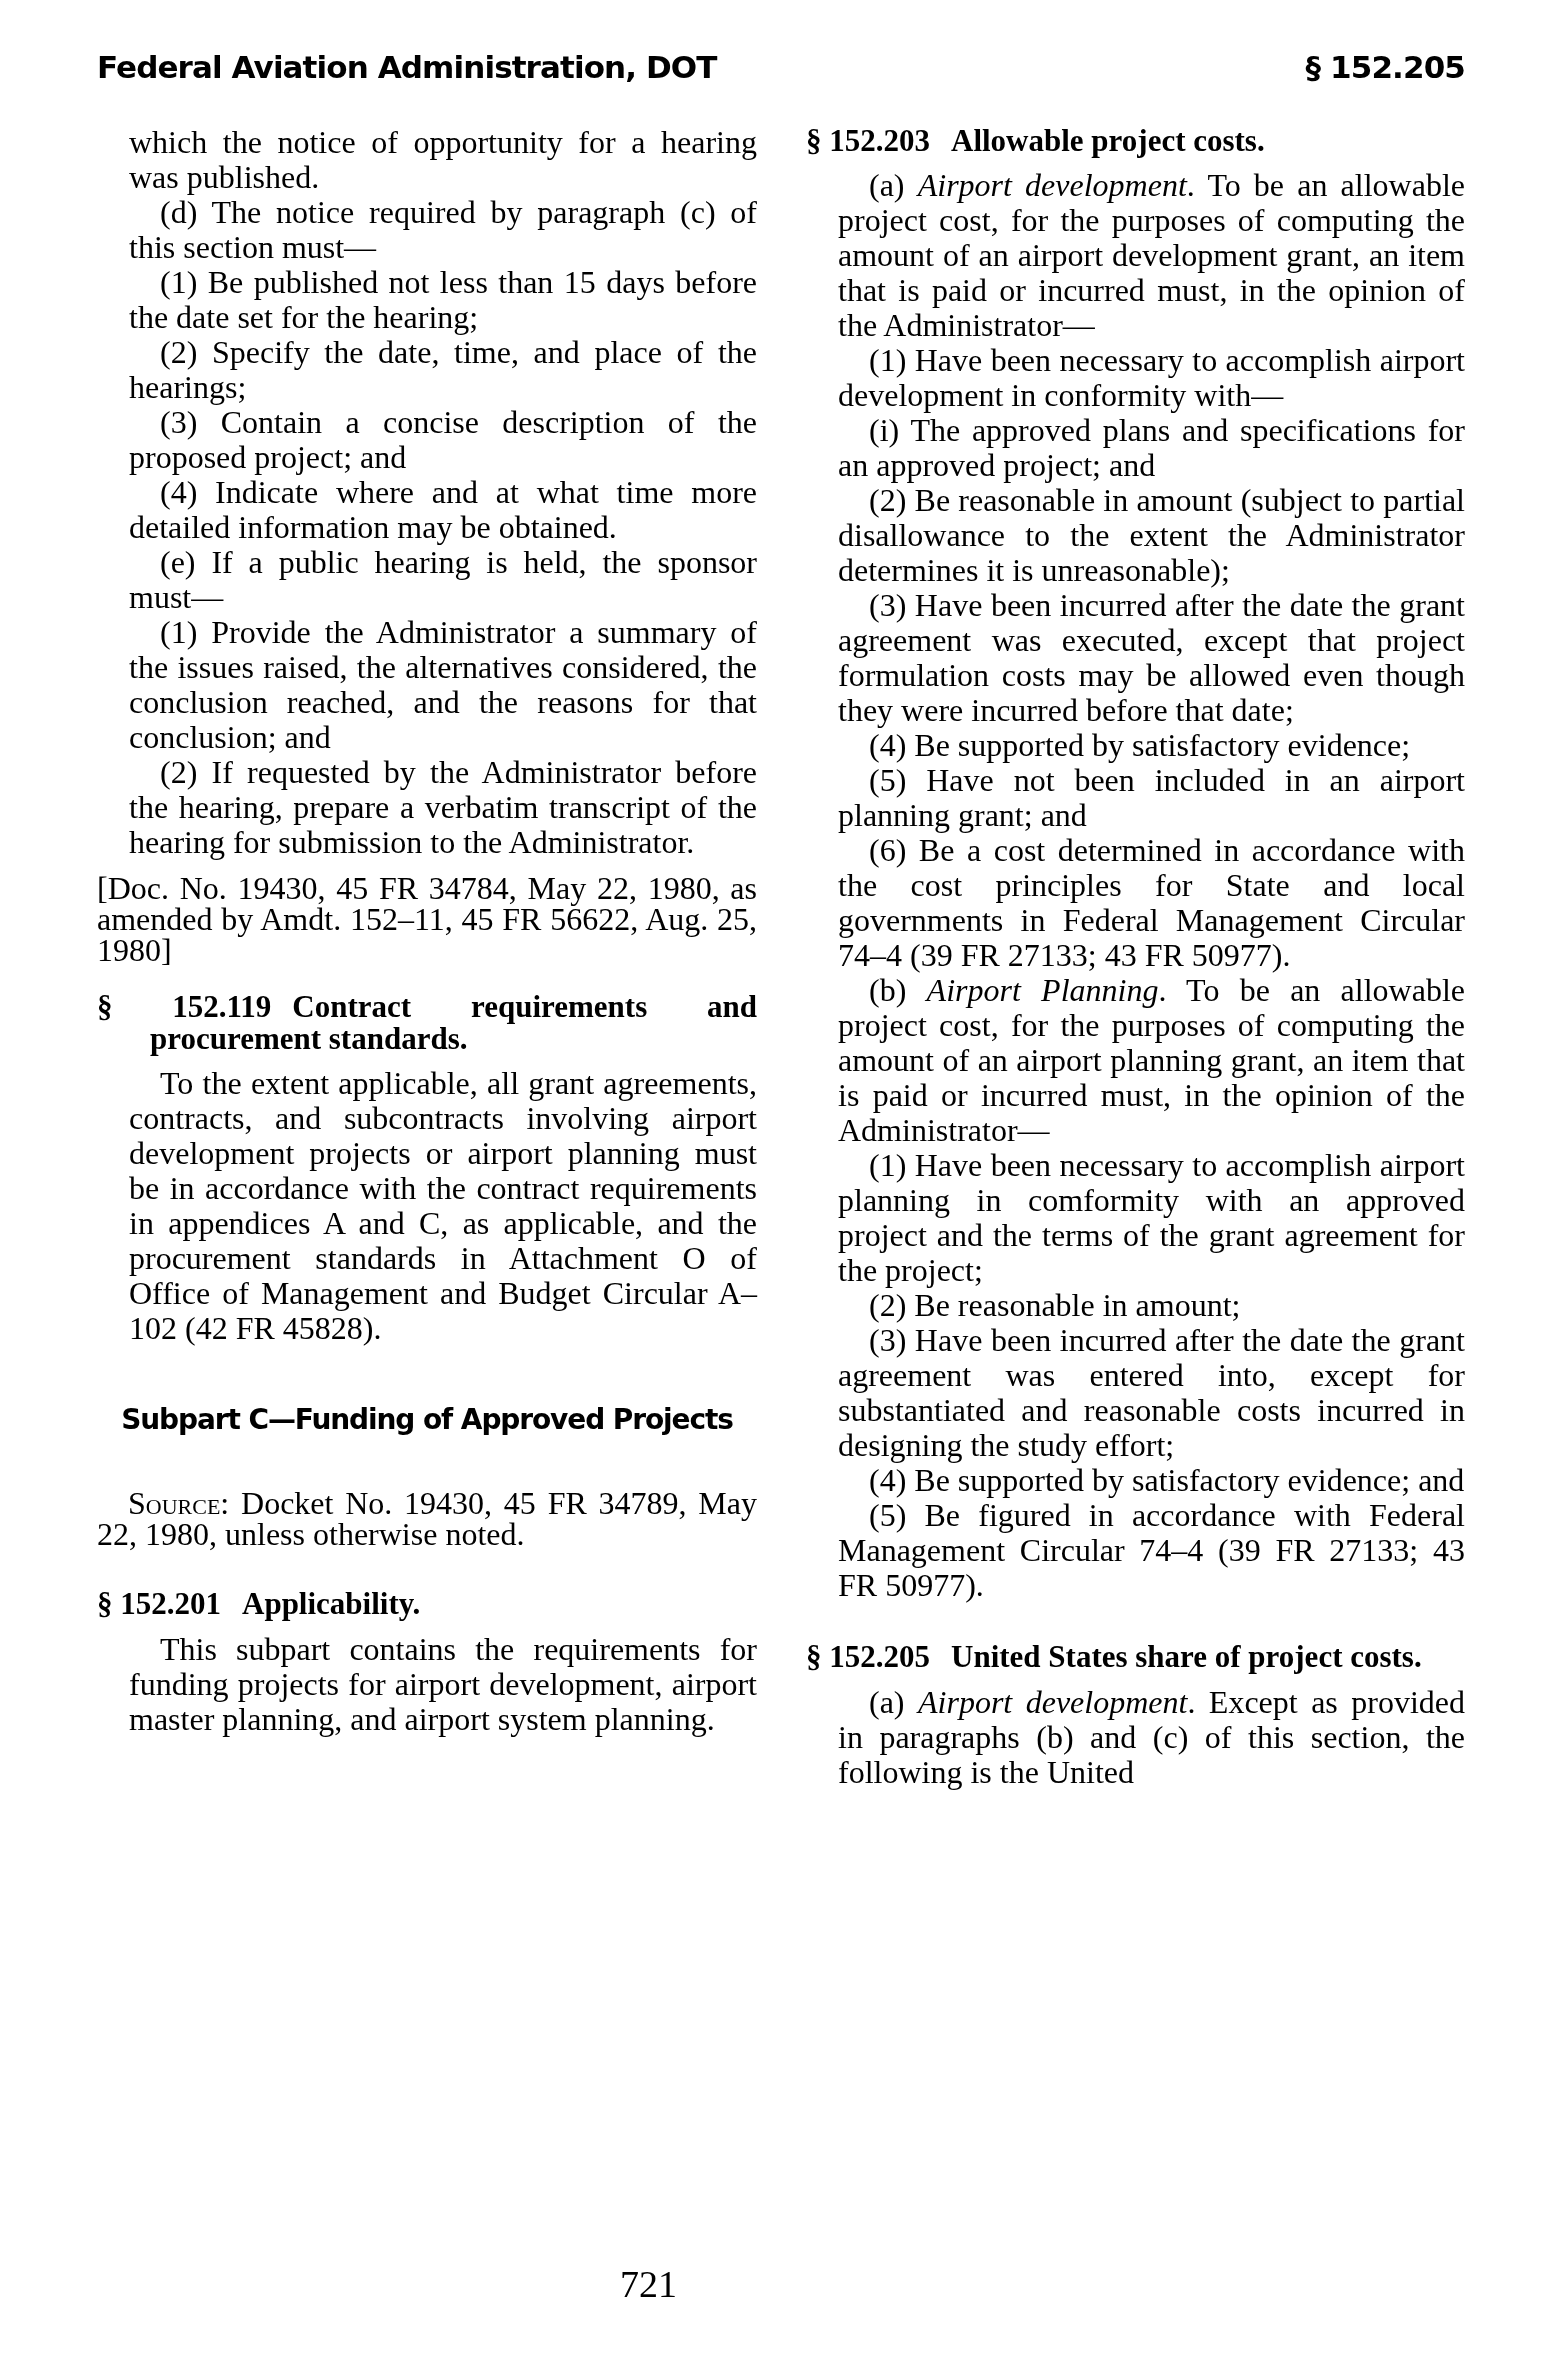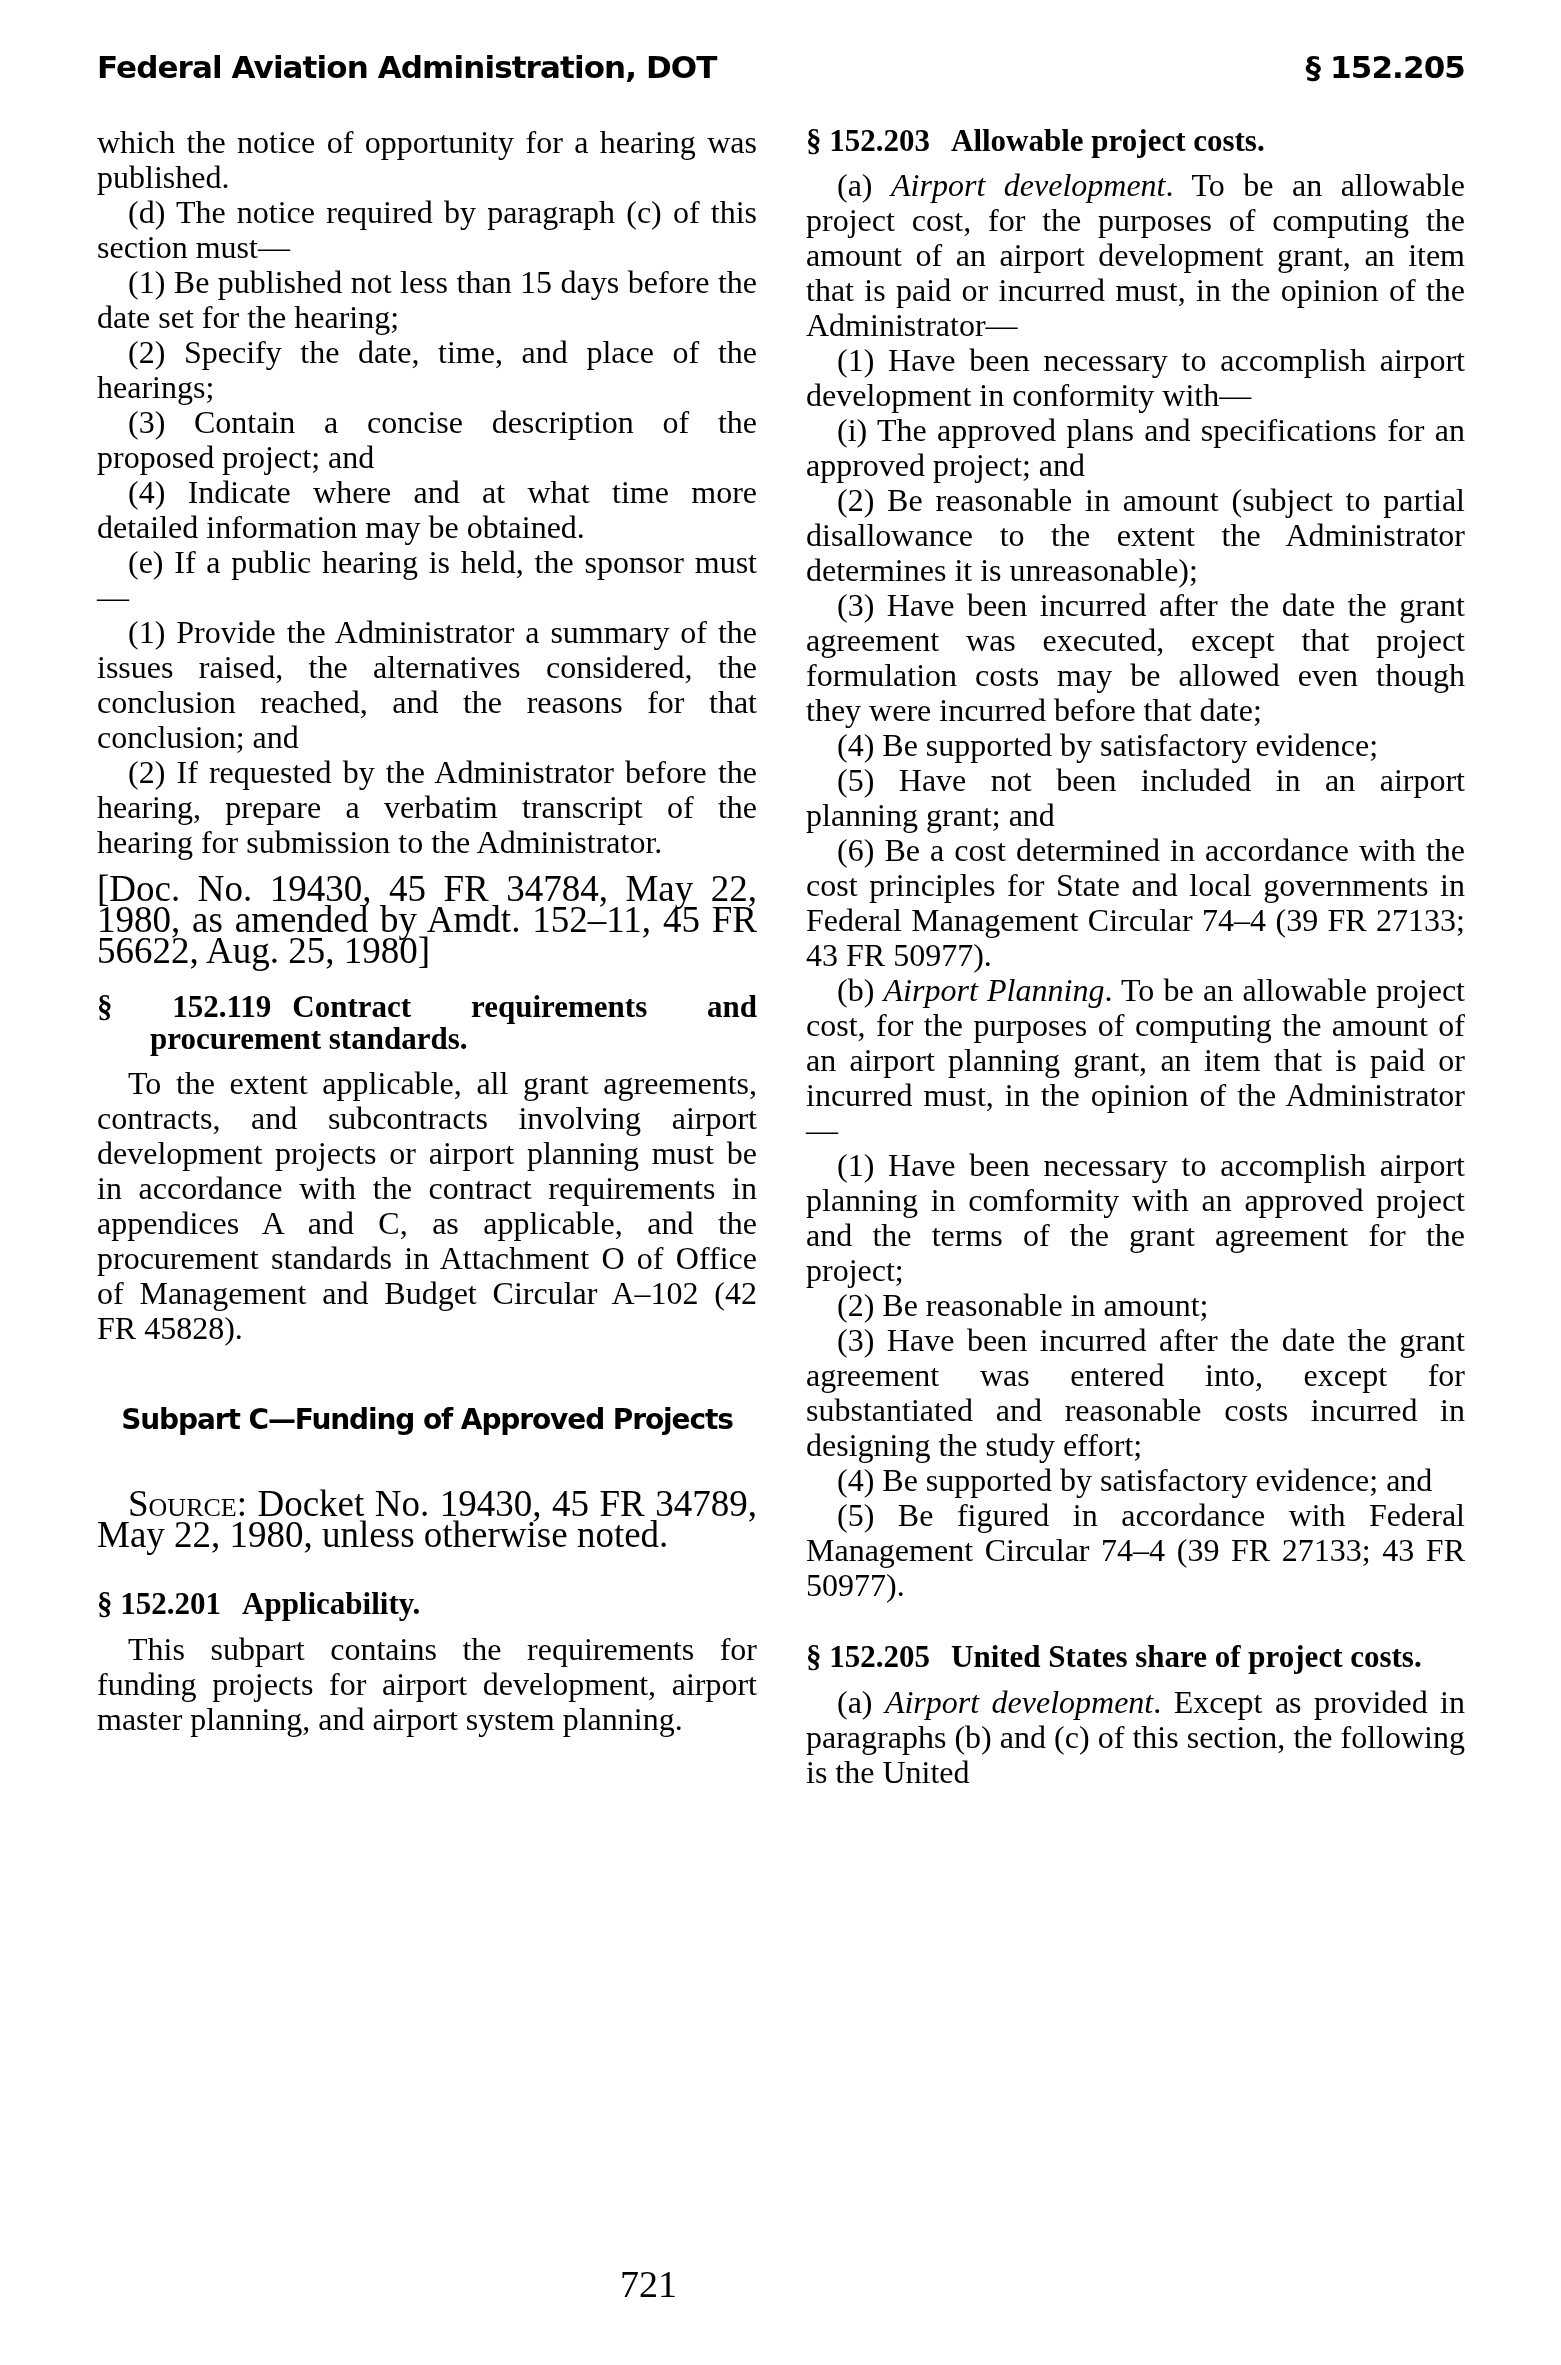--- a/index.html
+++ b/index.html
@@ -13,24 +13,24 @@
   .running-head .right { position: absolute; right: 0; top: 0; }
   .col {
     position: absolute; top: 125px;
     font-family: "Liberation Serif", "DejaVu Serif", serif;
     font-size: 32px; line-height: 35px;
     text-align: justify;
   }
   .col.left { left: 97px; width: 660px; }
   .col.right { left: 806px; width: 659px; }
   p { margin: 0; }
-  .p { text-indent: 31px; }
+  .p { text-indent: 31px; margin-left: 32px; }
   .p.noindent { text-indent: 0; }
   .note {
-    font-size: 37px; line-height: 31px; margin-top: 13.2px; text-indent: 0;
+    font-size: 32px; line-height: 31px; margin-top: 13.2px; text-indent: 0;
   }
   .note.src { text-indent: 31px; }
   .sc { font-variant: small-caps; }
   .sec-head {
     font-weight: bold; font-size: 31px; line-height: 32px;
     margin-top: 24.6px; margin-bottom: 11.4px;
     padding-left: 53px; text-indent: -53px;
     text-align: justify;
   }
   .sec-head.first { margin-top: 0; }

